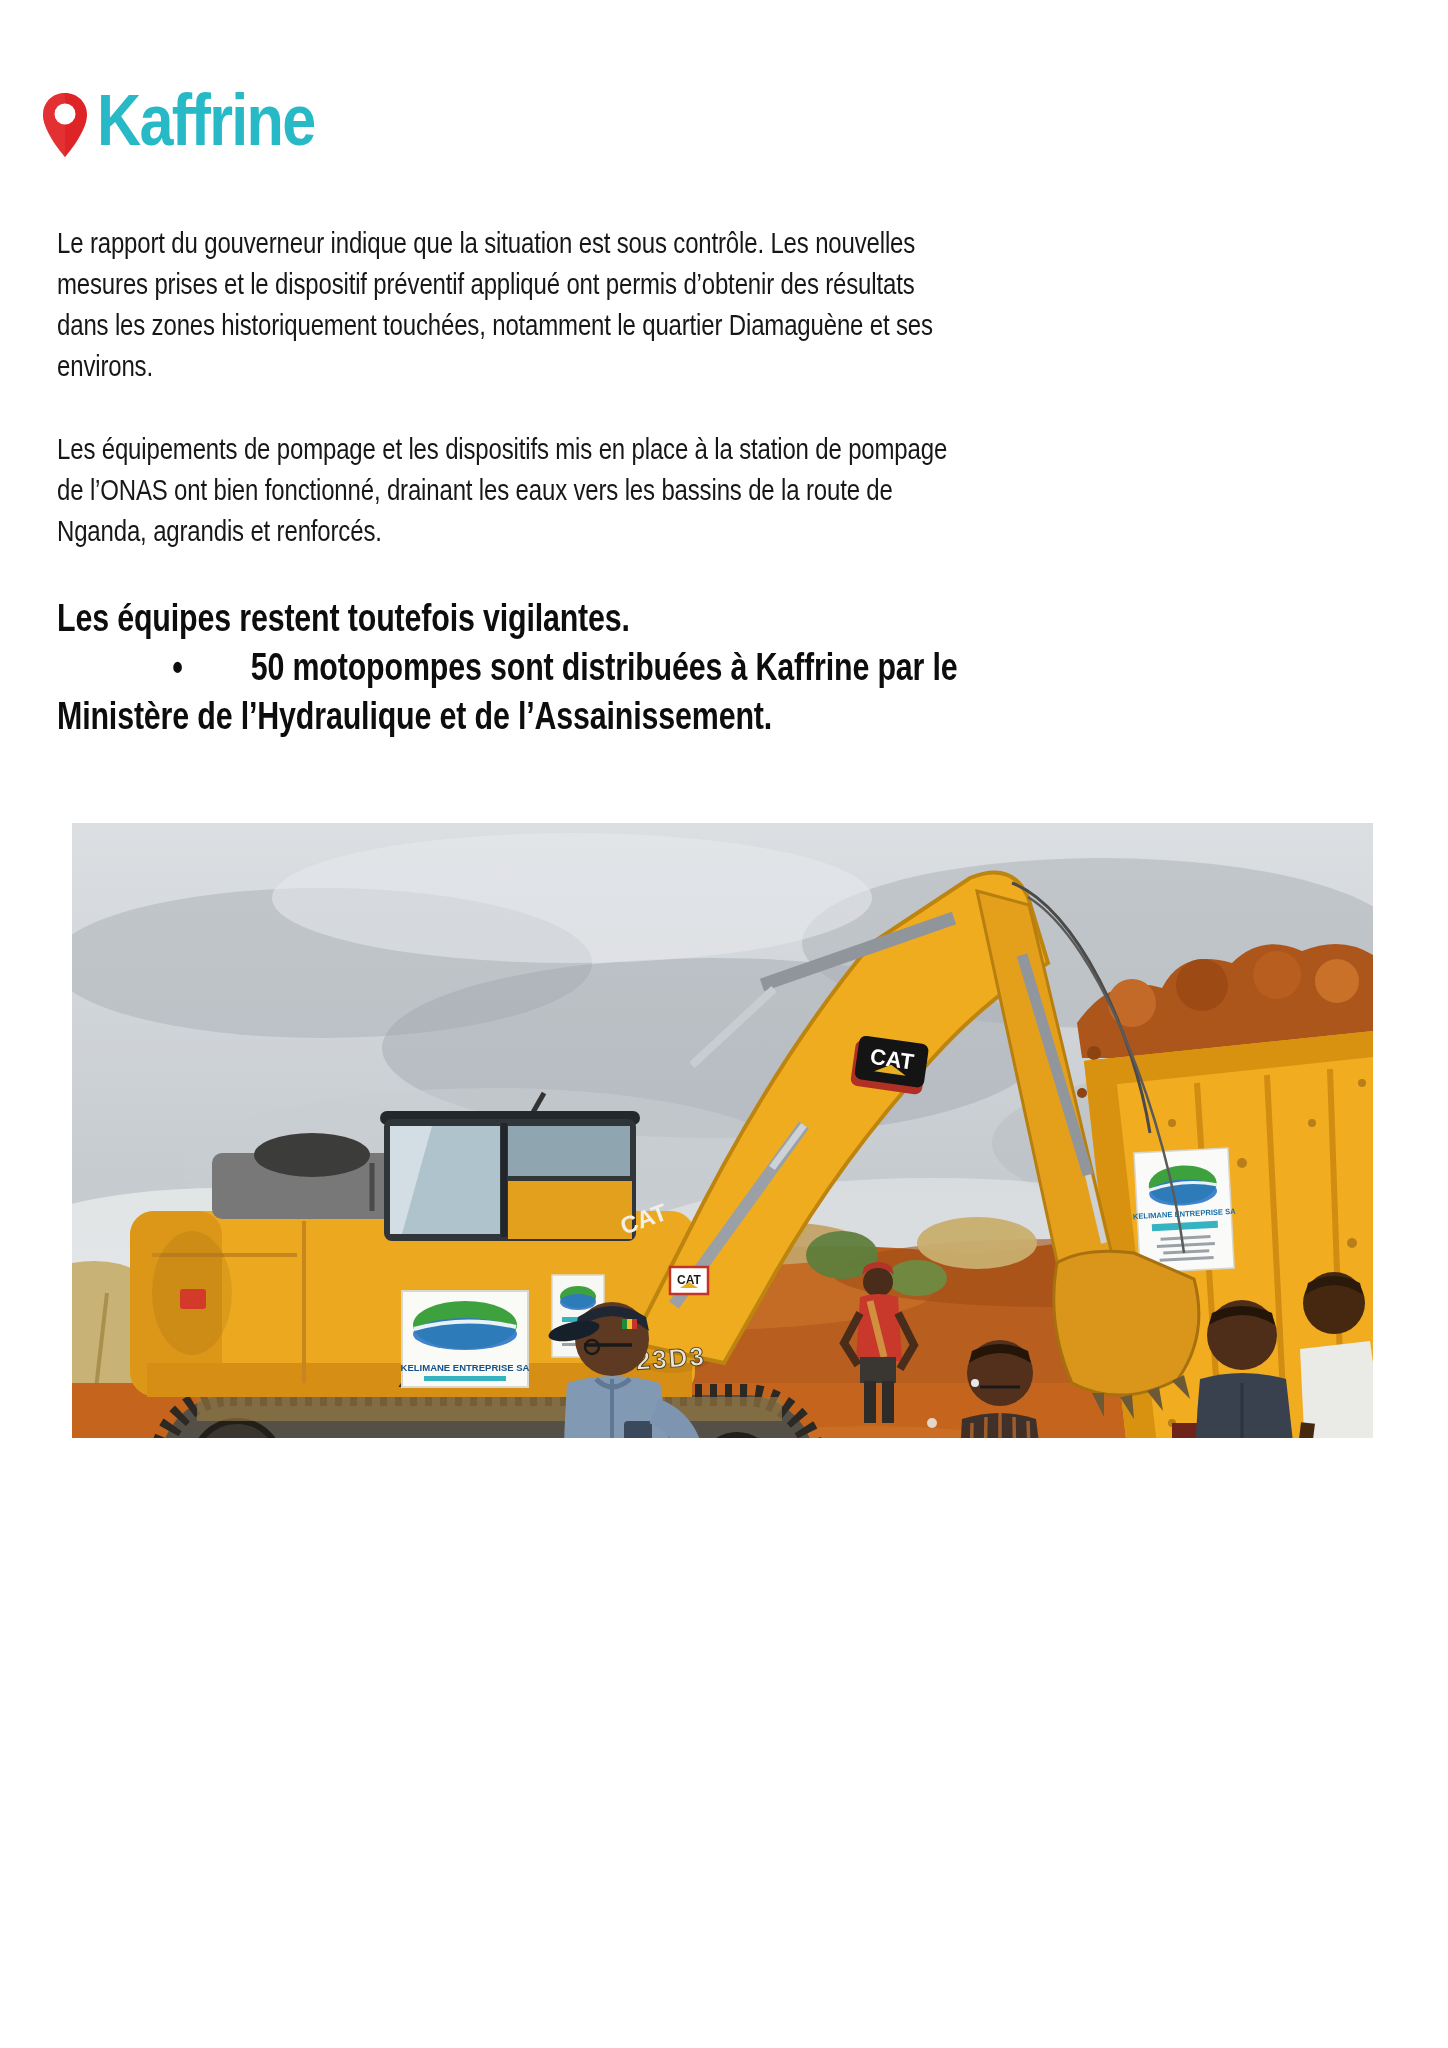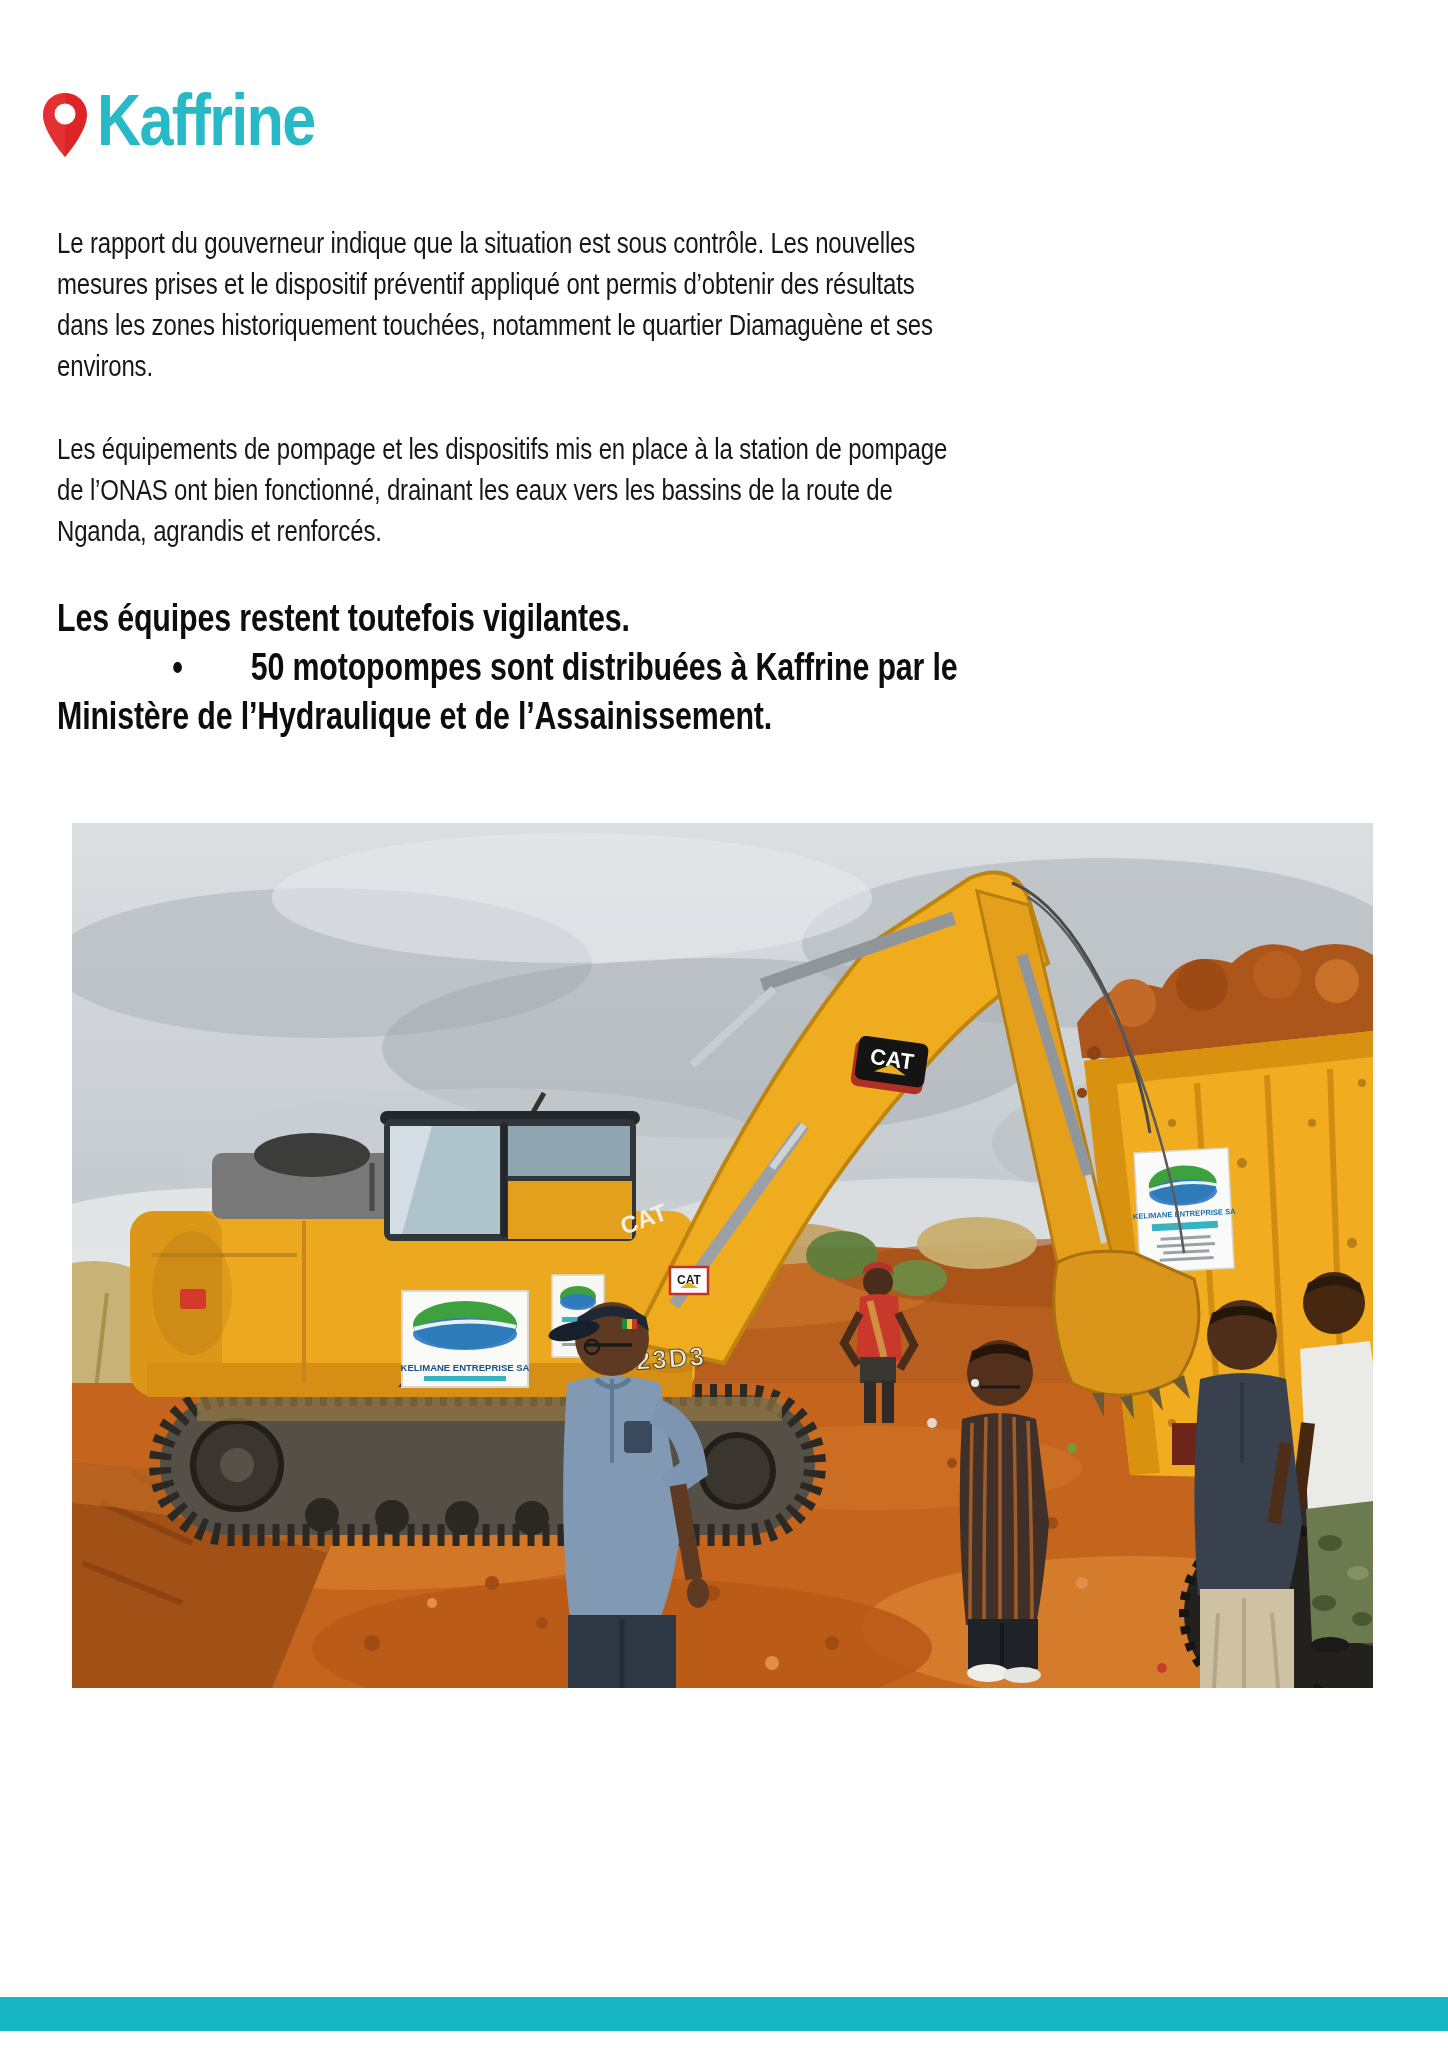--- a/index.html
+++ b/index.html
@@ -1,17 +1,17 @@
 <!DOCTYPE html>
 <html><head>
 <meta charset="utf-8">
 <style>
   html,body{margin:0;padding:0;background:#ffffff;}
   #page{
-    position:relative;width:1448px;height:2031px;overflow:hidden;
+    position:relative;width:1448px;height:1438px;overflow:hidden;
     background:#ffffff;font-family:"Liberation Sans",sans-serif;color:#1b1b1b;
   }
   
   .header{position:absolute;left:42px;top:84px;height:90px;}
   .pin{position:absolute;left:0;top:8px;width:46px;height:66px;}
   .title{
     position:absolute;left:55px;top:-6px;white-space:nowrap;
     font-size:72px;font-weight:700;letter-spacing:-2px;color:#27BAC6;
     transform:scaleX(0.85);transform-origin:0 0;line-height:84px;
   }

